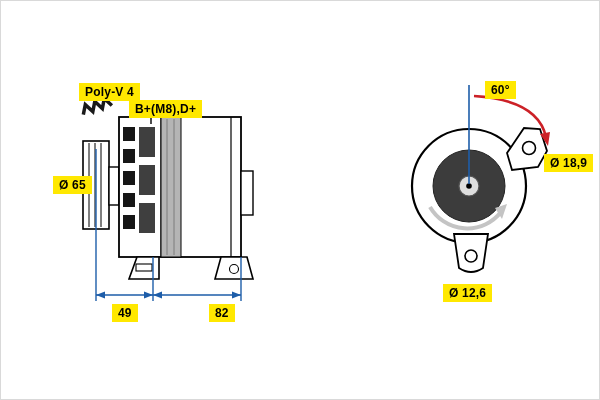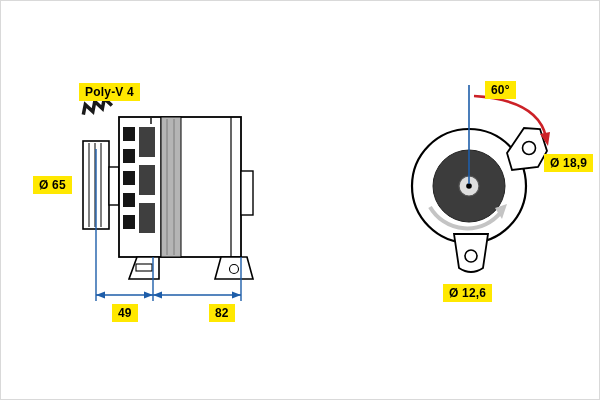--- a/index.html
+++ b/index.html
@@ -113,20 +113,21 @@
       <line class="dim-stroke" x1="468" y1="84" x2="468" y2="183" stroke-width="1.6"></line>
 
       <g>
         <path class="red-stroke" d="M473 95 Q 537 99 545 136" stroke-width="2.6"></path>
         <polygon class="red-fill" points="547,145 539,133 549,131"></polygon>
       </g>
     </g>
   </svg>
 
   <div class="lbl" style="left:78px;top:66px;margin-top:16px;">Poly-V 4</div>
-  <div class="lbl" style="left:32px;top:175px;text-align:center;">Ø 65</div>
+  <div class="lbl" style="left:128px;top:99px;">B+(M8),D+</div>
+  <div class="lbl" style="left:52px;top:175px;text-align:center;">Ø 65</div>
   <div class="lbl" style="left:111px;top:303px;">49</div>
   <div class="lbl" style="left:184px;top:303px;margin-left:24px;">82</div>
   <div class="lbl" style="left:484px;top:60px;margin-top:20px;">60°</div>
   <div class="lbl" style="left:543px;top:153px;">Ø 18,9</div>
   <div class="lbl" style="left:442px;top:283px;">Ø 12,6</div>
 
 </div>
 
 </body></html>

